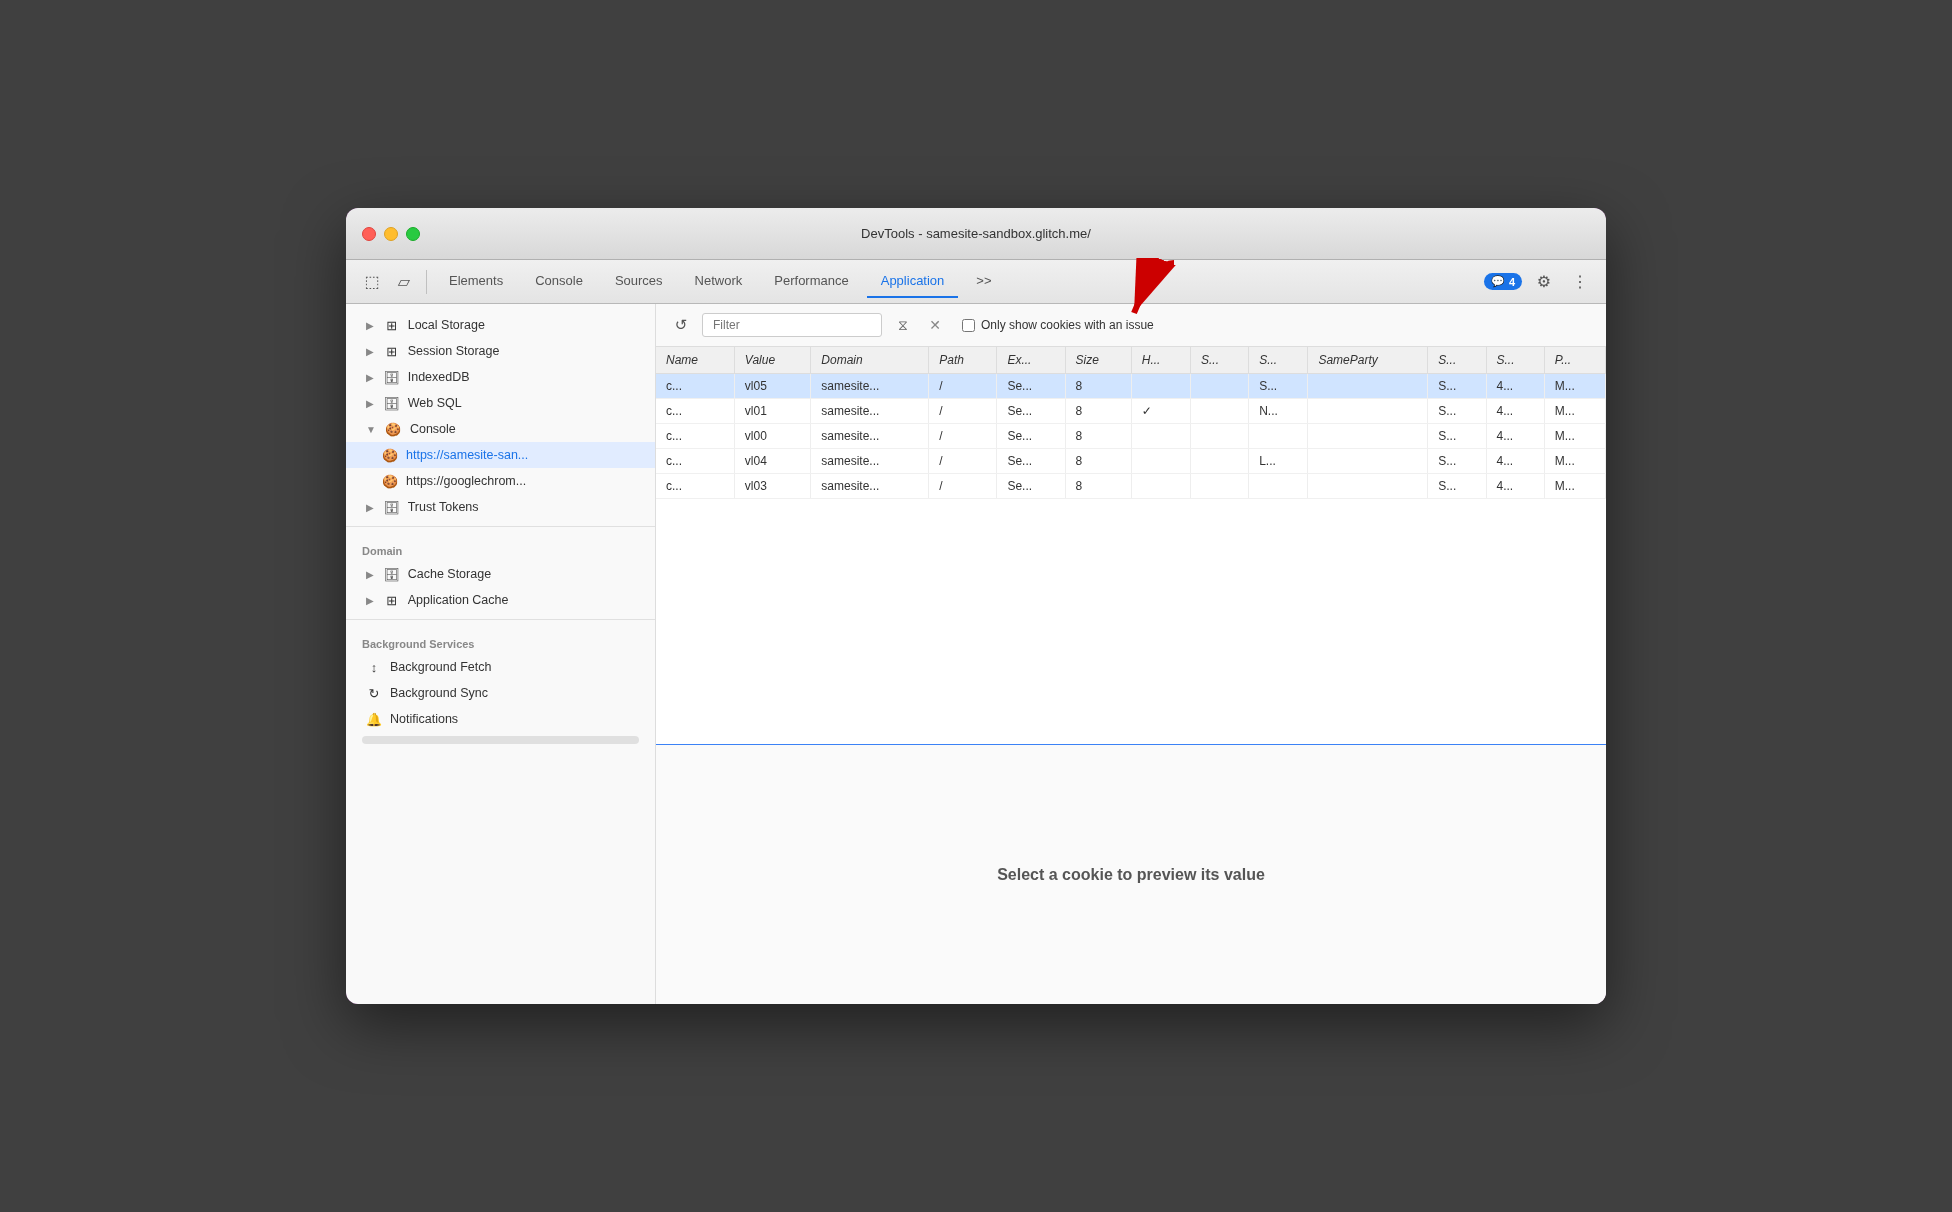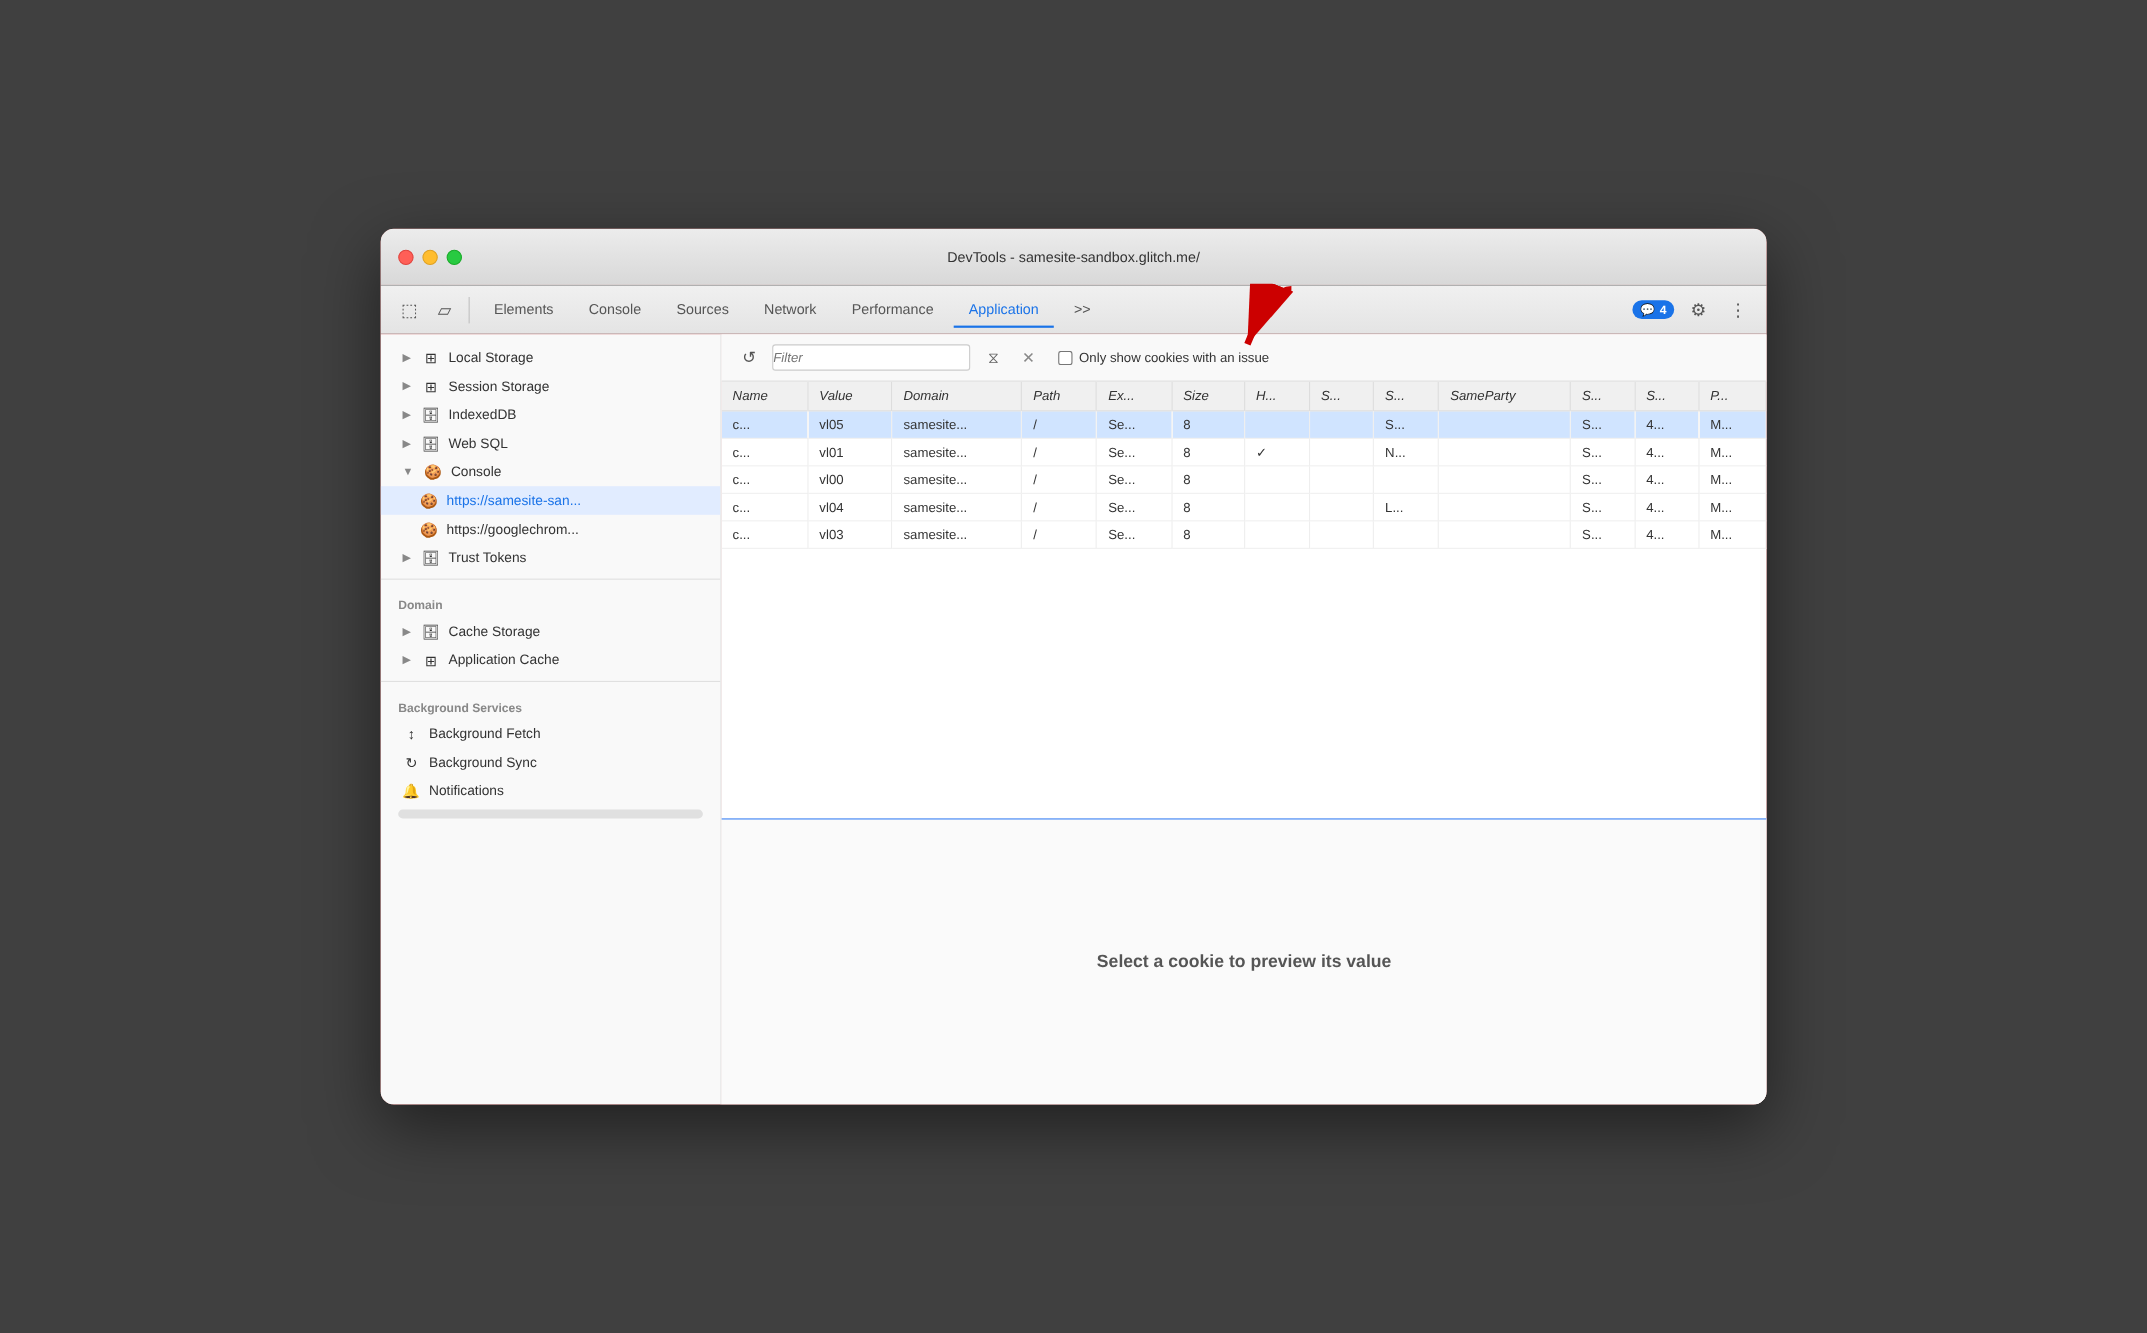--- a/index.html
+++ b/index.html
@@ -6,21 +6,21 @@
     body {
       background: #404040;
       display: flex;
       justify-content: center;
       align-items: center;
       min-height: 100vh;
       font-family: -apple-system, BlinkMacSystemFont, 'Helvetica Neue', sans-serif;
     }
     .window {
       width: 1260px;
-      background: #fca5a5;
+      background: #701a75;
       border-radius: 12px;
       box-shadow: 0 20px 60px rgba(0,0,0,0.5);
       overflow: hidden;
     }
     .titlebar {
       background: linear-gradient(180deg, #ececec 0%, #d8d8d8 100%);
       height: 52px;
       display: flex;
       align-items: center;
       justify-content: center;
@@ -178,26 +178,25 @@
       align-items: center;
       justify-content: center;
       cursor: pointer;
       color: #555;
       font-size: 15px;
       border-radius: 3px;
     }
     .filter-input {
       border: 1px solid #ccc;
       border-radius: 3px;
-      padding: 4px 0;
+      padding: 4px 10px;
       font-size: 12px;
       width: 180px;
       background: white;
       outline: none;
-      font-style: italic;
     }
     .filter-icon-btn {
       width: 26px;
       height: 26px;
       display: flex;
       align-items: center;
       justify-content: center;
       cursor: pointer;
       color: #666;
       font-size: 14px;

